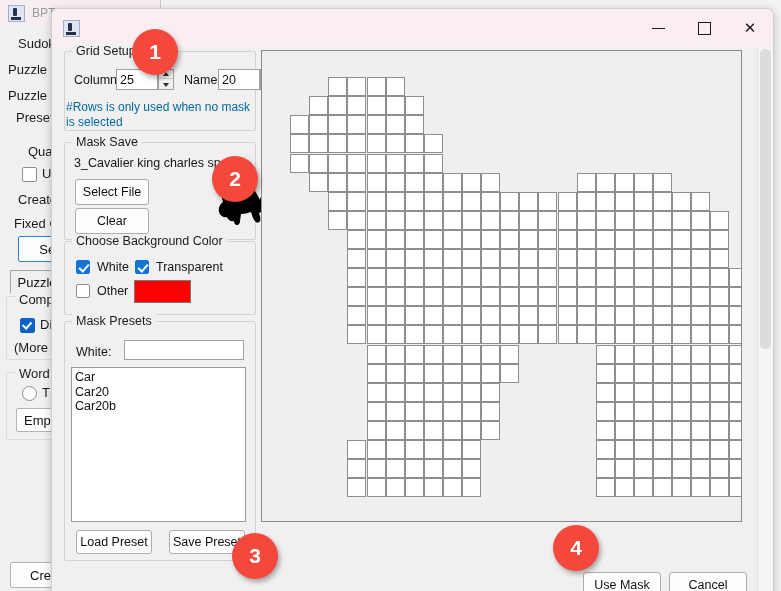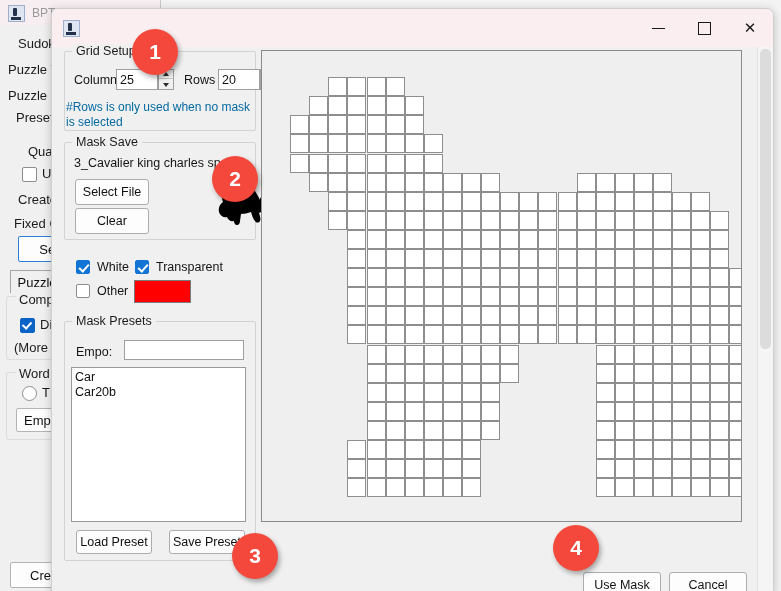--- a/index.html
+++ b/index.html
@@ -137,21 +137,21 @@
   <div class="lbl" style="left:22px;top:64px;">Columns</div>
   <div class="tbox" style="left:64px;top:60px;width:42px;height:21px;">25</div>
   <div class="spin" style="left:106px;top:60px;height:21px;">
     <div class="sa up">
         <span class="arw u"></span>
       </div>
     <div class="sa dn">
         <span class="arw d"></span>
       </div>
   </div>
-  <div class="lbl" style="left:132px;top:64px;">Rows</div>
+  <div class="lbl" style="left:132px;top:64px;">Name</div>
   <div class="tbox" style="left:166px;top:60px;width:42px;height:21px;">20</div>
   <div class="spin" style="left:208px;top:60px;height:21px;">
     <div class="sa up">
         <span class="arw u"></span>
       </div>
     <div class="sa dn">
         <span class="arw d"></span>
       </div>
   </div>
   <div class="lbl2" style="left:14px;top:91px;width:190px;">#Rows is only used when no mask is selected</div>
@@ -165,35 +165,39 @@
   <svg class="shape-img" style="left:158px;top:163px;" width="62" height="58" viewBox="0 0 62 58">
     <path fill="#000" d="M22 10 C17 10 13 14 12 19 C11 23 12 27 13 30 C10 32 8 36 9 40
       C10 44 14 46 17 45 C18 48 21 50 24 49 C24 51 25 53 27 53 C29 53 30 51 30 49
       L31 42 C34 42 38 41 41 40 C42 43 43 47 45 49 C46 51 49 51 50 49
       C51 47 50 44 49 41 C52 40 55 38 57 35 C59 32 60 28 58 25
       C57 23 55 22 53 23 C51 24 50 26 50 28 C48 24 46 20 43 17
       C40 13 35 11 30 10 C28 9 25 9 22 10 Z
       M17 20 C16 17 17 14 19 13 C21 12 23 13 24 15 C22 16 19 17 17 20 Z"></path>
   </svg>
 
+  <div class="gb" style="left:12px;top:232px;width:190px;height:72px;">
+    <div class="gb-cap">Choose Background Color</div>
+  </div>
   <div class="chk on" style="left:24px;top:251px;"></div>
   <div class="lbl" style="left:45px;top:251px;">White</div>
   <div class="chk on" style="left:83px;top:251px;"></div>
   <div class="lbl" style="left:104px;top:251px;">Transparent</div>
   <div class="chk" style="left:24px;top:275px;"></div>
   <div class="lbl" style="left:45px;top:275px;">Other</div>
   <div id="color-swatch" style="left:82px;top:271px;width:55px;height:21px;background:#FF0000;"></div>
 
   <div class="gb" style="left:12px;top:312px;width:190px;height:238px;">
     <div class="gb-cap">Mask Presets</div>
   </div>
-  <div class="lbl" style="left:24px;top:336px;">Empo:</div>
+  <div class="lbl" style="left:24px;top:336px;">White:</div>
   <div class="tbox" style="left:72px;top:331px;width:120px;height:20px;"></div>
   <div id="preset-list" style="left:19px;top:358px;width:175px;height:155px;">
     <div class="plitem">Car</div>
+    <div class="plitem">Car20</div>
     <div class="plitem">Car20b</div>
   </div>
   <div class="btn" style="left:24px;top:521px;width:74px;height:22px;">Load Preset</div>
   <div class="btn" style="left:117px;top:521px;width:74px;height:22px;">Save Preset</div>
 
   <div id="canvas-panel" style="left:209px;top:41px;width:479px;height:470px;">
     <div id="grid-wrap">
         <div class="cell" style="left: 66.3px; top: 26.1px; width: 19.1px; height: 19.1px; background: rgb(255, 255, 255); border-color: rgb(142, 142, 142);"></div>
         <div class="cell" style="left: 85.4px; top: 26.1px; width: 19.1px; height: 19.1px; background: rgb(255, 255, 255); border-color: rgb(142, 142, 142);"></div>
         <div class="cell" style="left: 104.5px; top: 26.1px; width: 19.1px; height: 19.1px; background: rgb(255, 255, 255); border-color: rgb(142, 142, 142);"></div>

